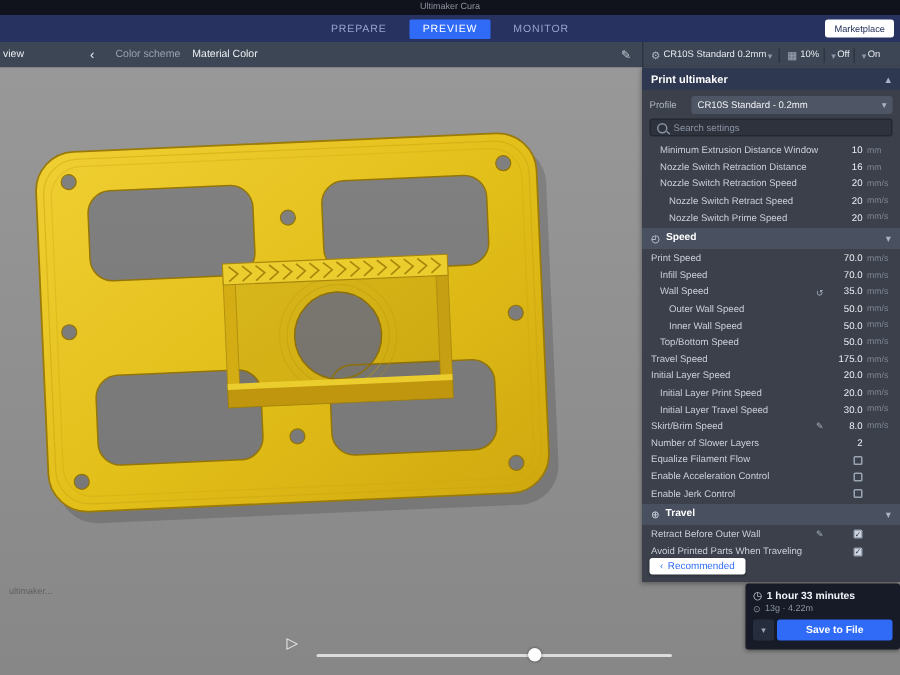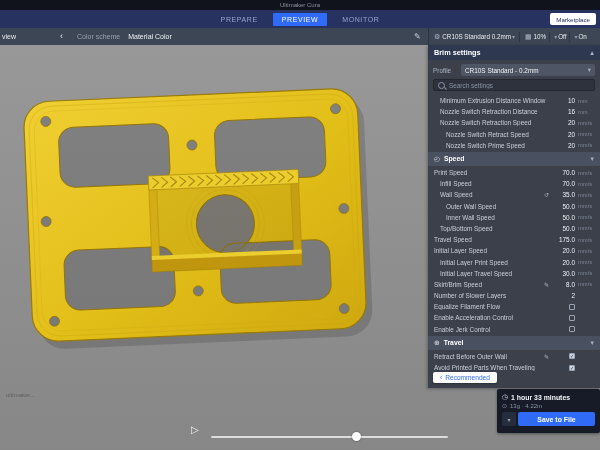--- a/index.html
+++ b/index.html
@@ -161,21 +161,21 @@
       </g>
     </svg>
     <span id="modelname">ultimaker...</span>
     <span id="playbtn">▷</span>
     <div id="track"></div>
     <div id="handle"></div>
   </div>
 
   <div id="panel">
     <div id="phead">
-      <span>Brim settings</span>
+      <span>Print ultimaker</span>
       <span class="crt">▴</span>
     </div>
     <div id="profrow">
       <span class="plbl">Profile</span>
       <div id="profsel">
         <span>CR10S Standard - 0.2mm</span>
         <span class="crt">▾</span>
       </div>
     </div>
     <div id="searchrow">

